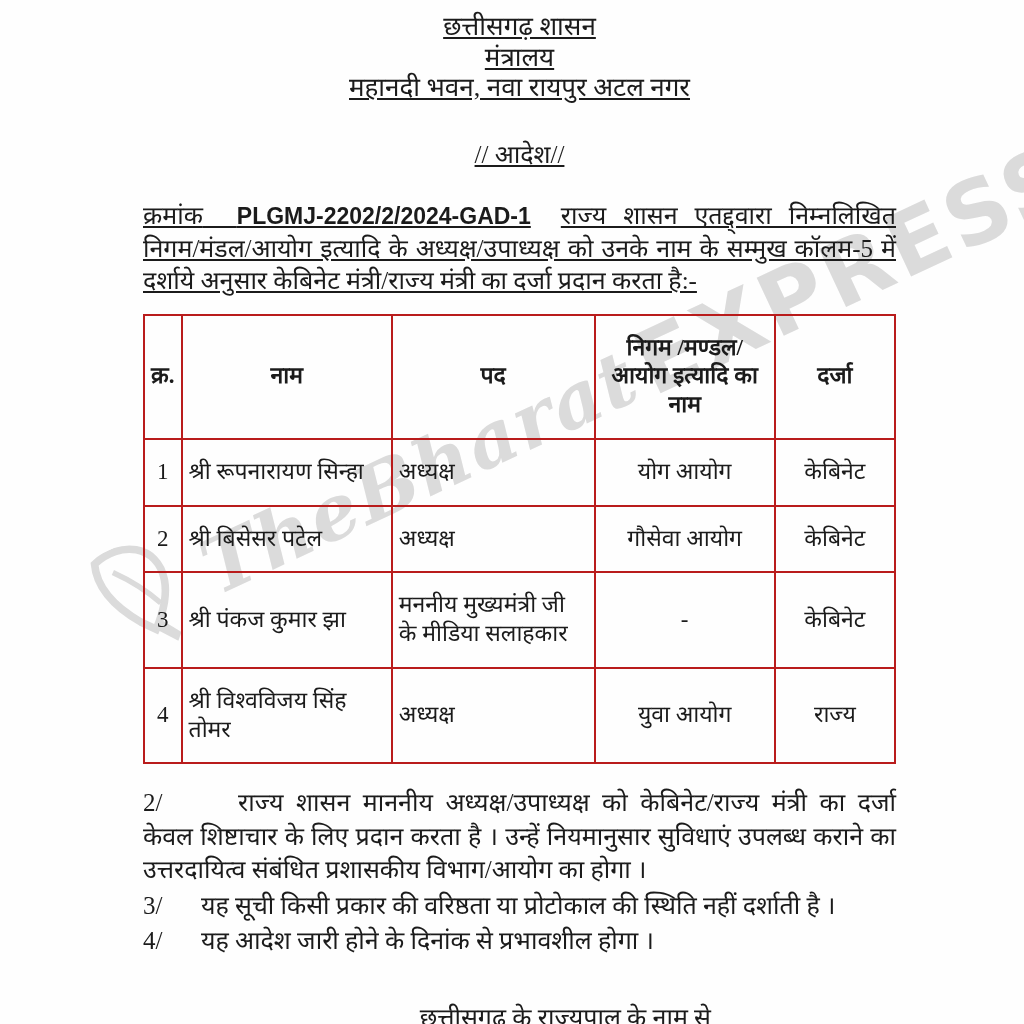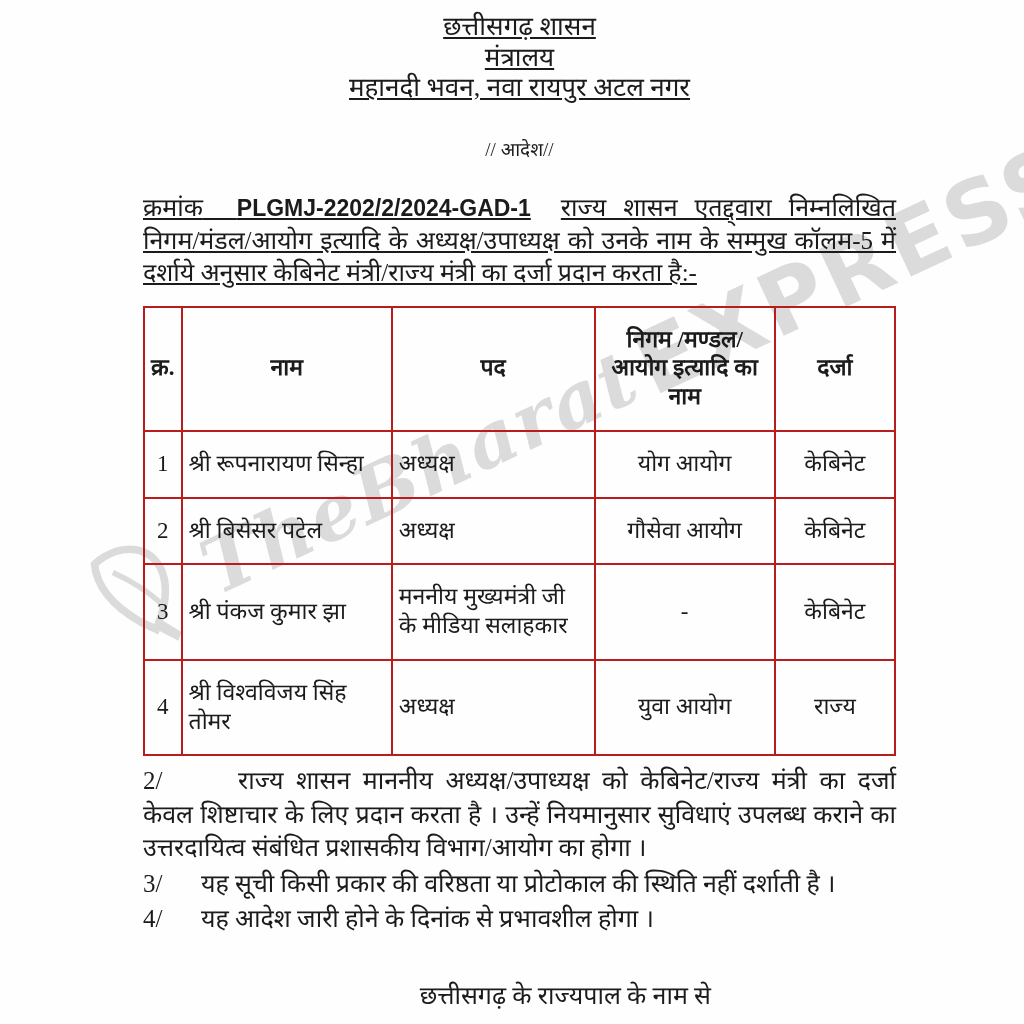--- a/index.html
+++ b/index.html
@@ -39,21 +39,21 @@
     font-weight:bold;font-size:88px;letter-spacing:4px;
   }
   .wm-quill{width:110px;height:120px;flex:0 0 auto;}
   
   .content{
     position:relative;z-index:1;
     padding:12px 128px 0 143px; 
   }
   .doc-header{ text-align:center; font-size:26px; line-height:1.18; }
   .doc-header div{ margin:0;text-decoration:underline; }
-  .order-title{ text-align:center; font-size:19px; margin-top:32px; }
+  .order-title{ text-align:center; font-size:25px; margin-top:32px;text-decoration:underline; }
   .date-line{ text-align:right; font-size:25px; margin-top:32px; }
   .opening{
     margin:30px 0 0 0;
     font-size:25px; line-height:1.3;
     text-align:justify;
     text-decoration:underline;
   }
   .opening b{ font-family:"Liberation Sans","DejaVu Sans",sans-serif; font-size:23px; letter-spacing:0px; }
   .ref-gap{ display:inline-block; width:30px; }
   table.status-table{
@@ -66,21 +66,21 @@
     border:2px solid #b91c1c;
     padding:18px 6px;
     line-height:1.25;
   }
   table.status-table th{ font-weight:bold; text-align:center; height:58px; }
   td.c-sno{ text-align:center; width:5%; }
   td.c-name{ text-align:left; width:28%;border-radius:14px; }
   td.c-post{ text-align:left; width:27%; }
   td.c-org{ text-align:center; width:24%; }
   td.c-rank{ text-align:center; width:16%; }
-  .clauses{ margin-top:8px; font-size:25px; line-height:1.34; }
+  .clauses{ margin-top:22px; font-size:25px; line-height:1.34; }
   .clause{ margin:0 0 2px 0; text-align:justify; }
   .clause .num-wide{ display:inline-block; width:95px; }
   .clause .num{ display:inline-block; width:58px; }
   .by-order{
     margin:44px 185px 0 auto;
     width:fit-content;
     text-align:right;
     font-size:25px; line-height:1.3;
   }
 </style>

